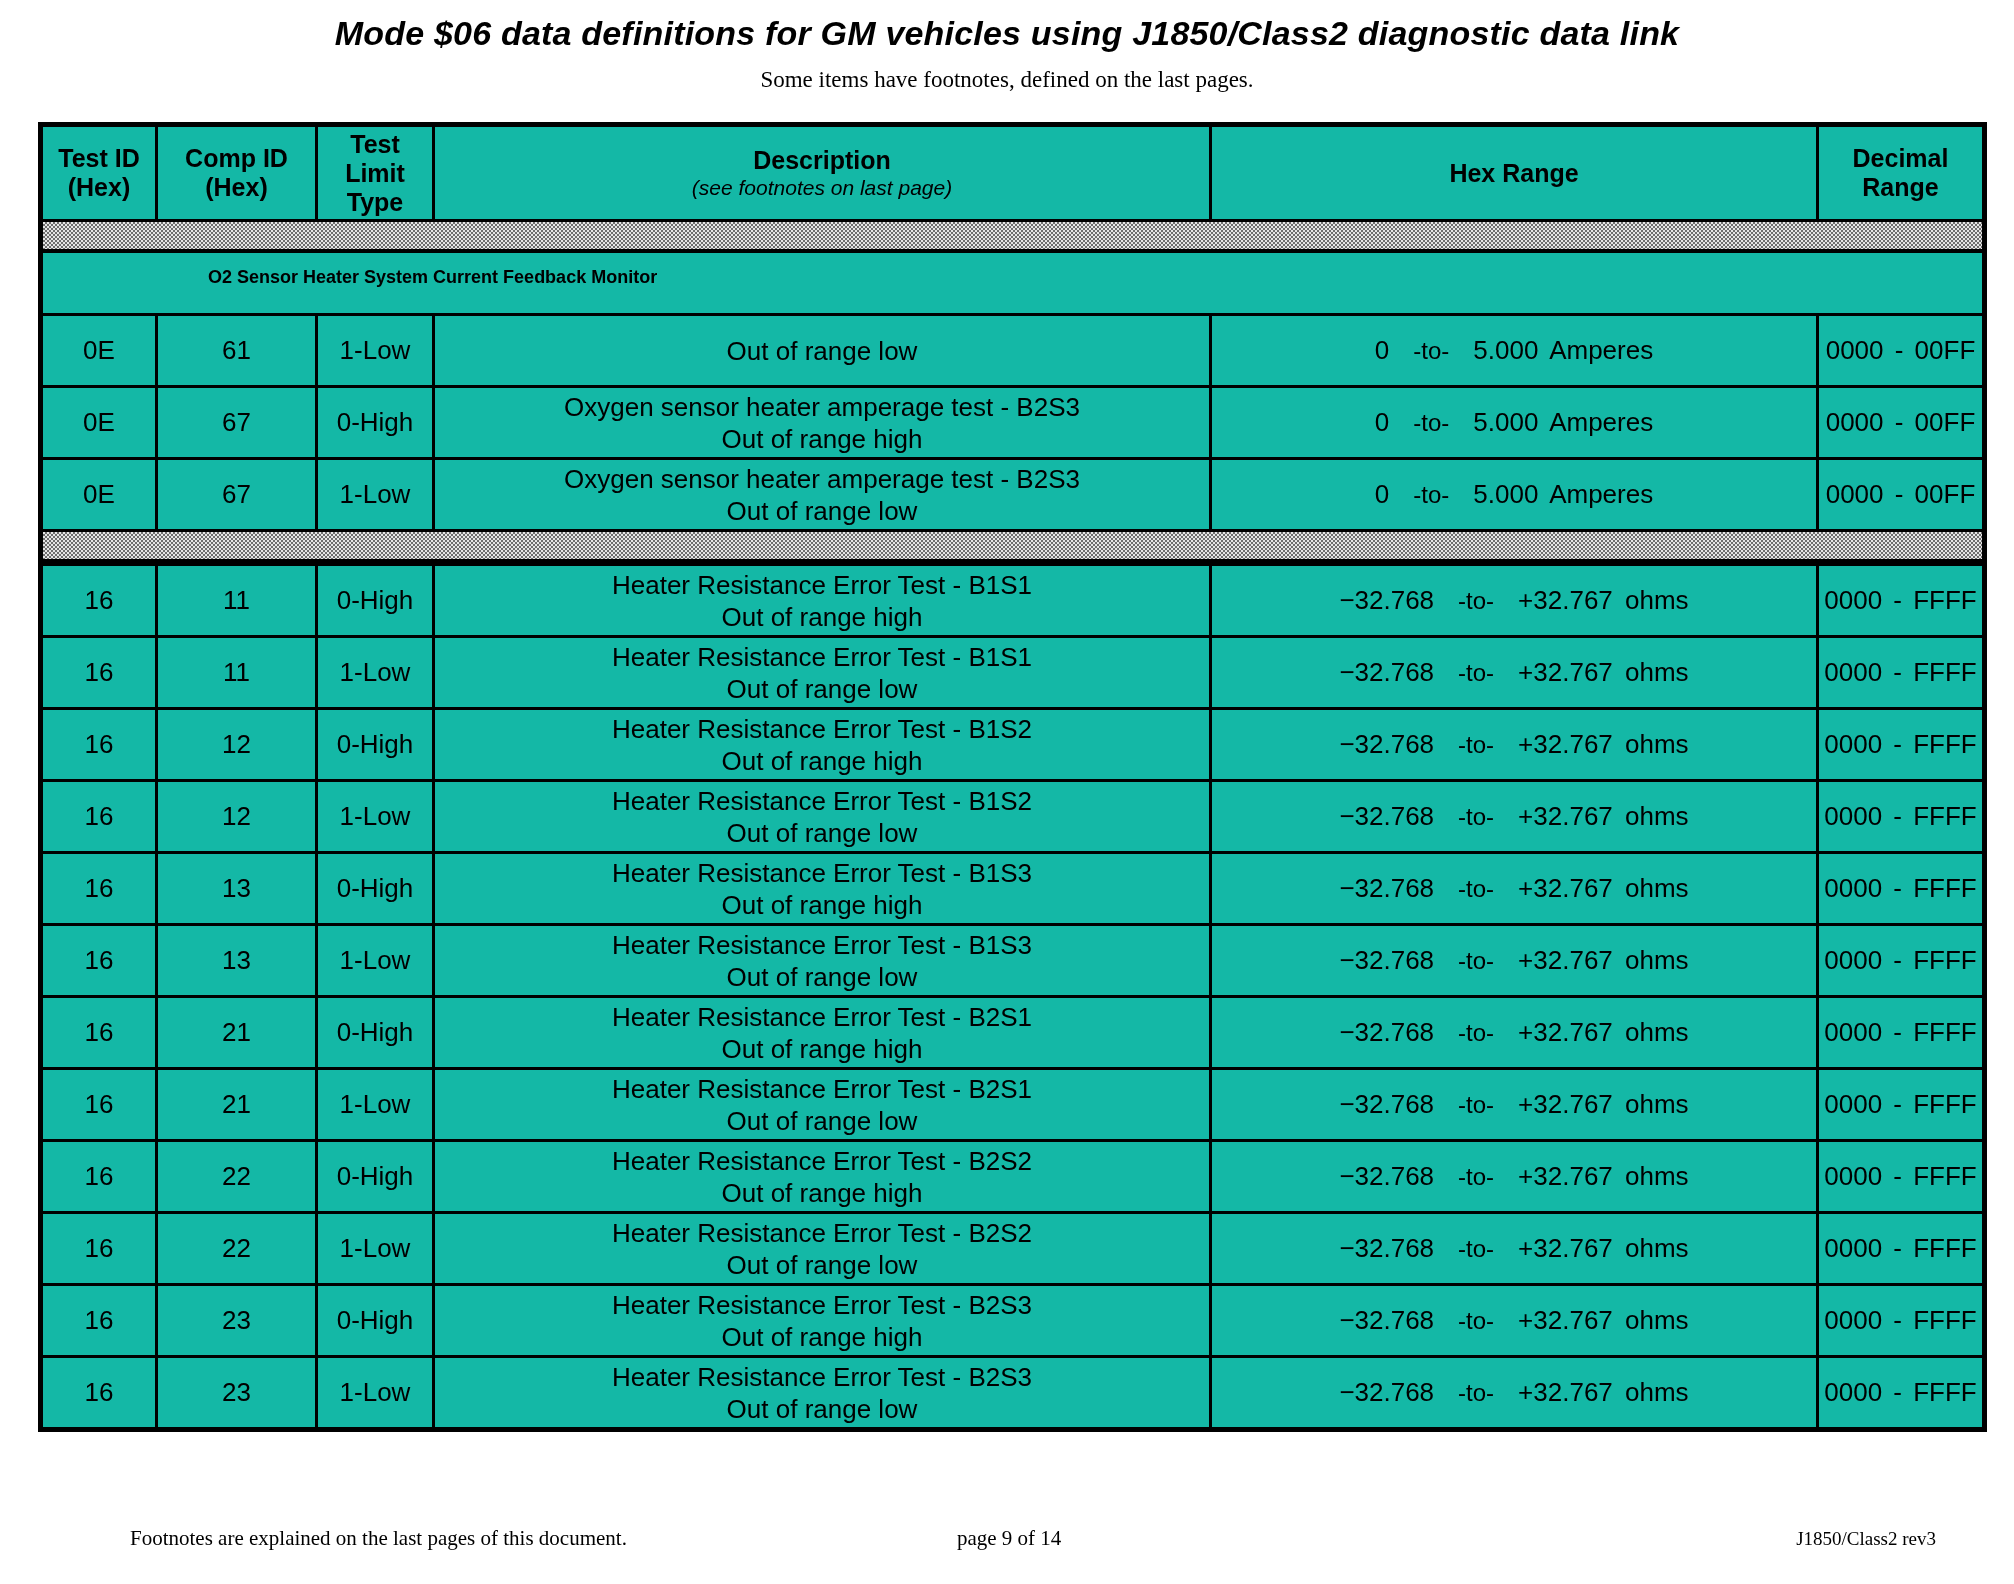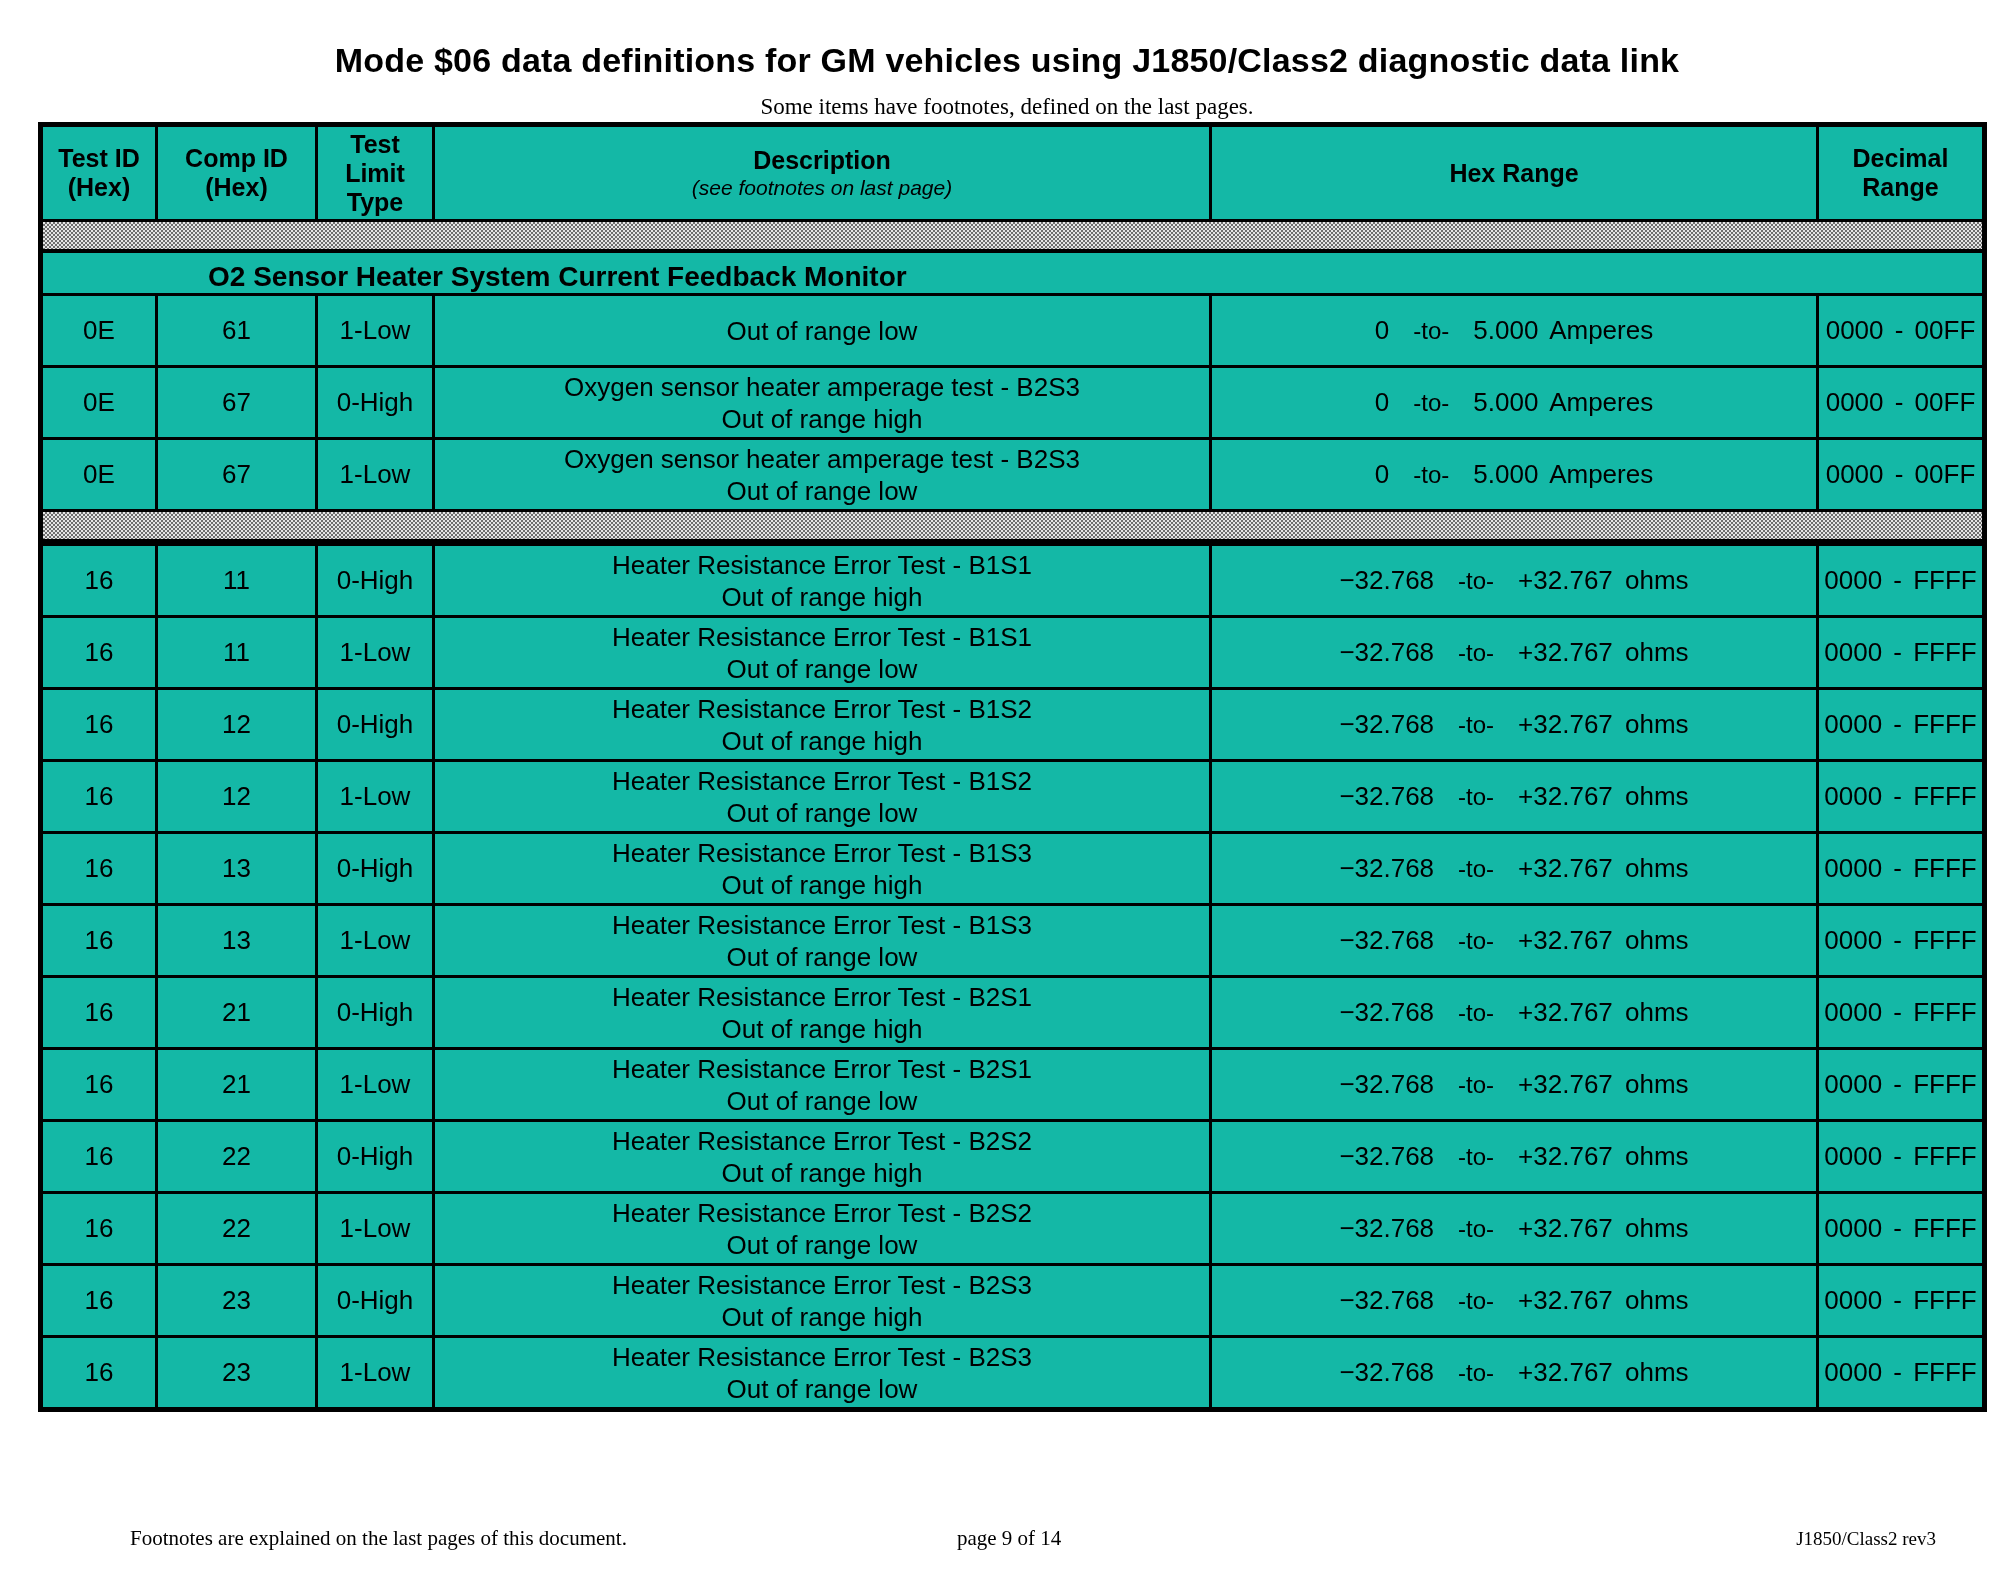--- a/index.html
+++ b/index.html
@@ -8,24 +8,25 @@
     width: 2014px;
     height: 1584px;
     margin: 0 auto;
     background: #ffffff;
     color: #000;
     font-family: "Liberation Sans", sans-serif;
     overflow: hidden;
   }
   .doc-title {
     text-align: center;
-    padding-top: 41px;
+    padding-top: 14px;
     font-size: 34px;
     font-weight: bold;
     letter-spacing: 0.2px;
+    font-style: italic;
   }
   .doc-subtitle {
     text-align: center;
     font-family: "Liberation Serif", serif;
     font-size: 23px;
     margin-top: 14px;
   }
   .table {
     position: absolute;
     left: 38px;
@@ -57,23 +58,23 @@
     line-height: 26px;
   }
   .th:not(:last-child), .td:not(:last-child) { border-right: 3px solid #000; }
   .band {
     height: 27px;
     border-top: 3px solid #000;
     border-bottom: 4px solid #000;
     background: repeating-conic-gradient(#6e6e6e 0% 25%, #e6e6e6 0% 50%) 0 0 / 4px 4px;
   }
   .section-header {
-    height: 40px;
+    height: 60px;
     line-height: 48px;
-    font-size: 28px;
+    font-size: 18px;
     font-weight: bold;
     padding-left: 165px;
   }
   .tr { border-top: 3px solid #000; height: 69px; }
   .td {
     display: flex;
     align-items: center;
     justify-content: center;
     font-size: 26px;
     text-align: center;

